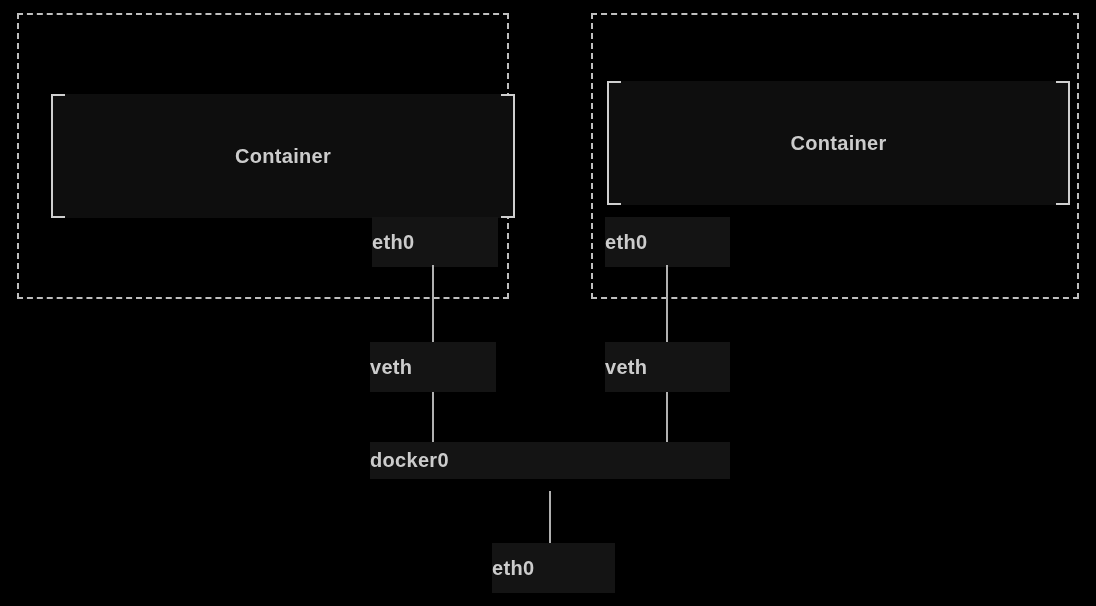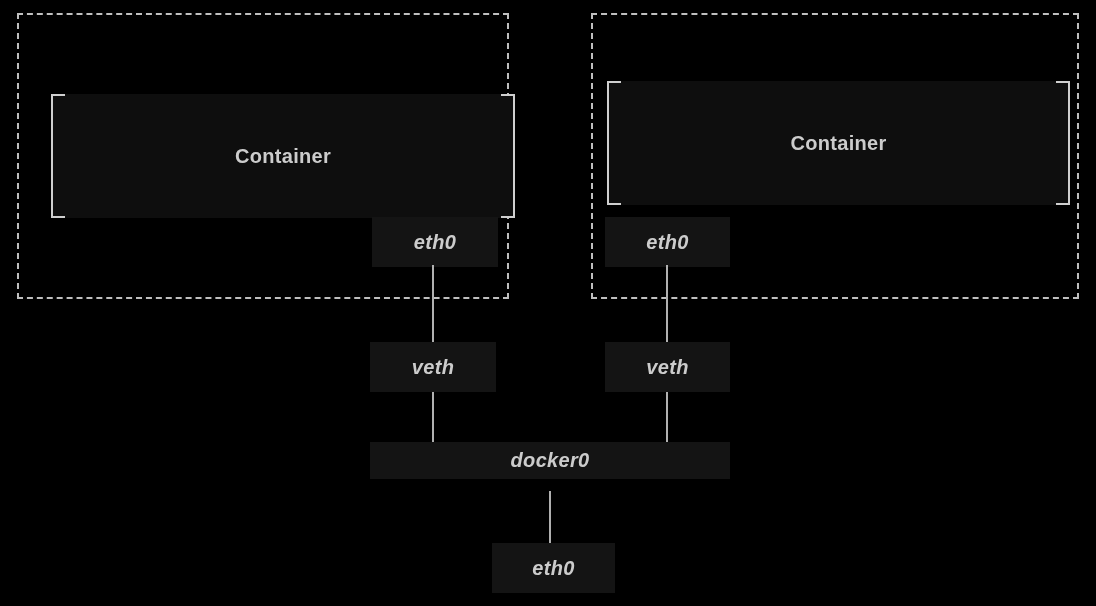--- a/index.html
+++ b/index.html
@@ -52,21 +52,21 @@
   }
   .node-label{
     color:var(--text);
     font-weight:bold;
     font-size:20px;
     letter-spacing:0.3px;
   }
   .node{
     position:absolute;
     background:var(--node-fill);
-    display:flex;align-items:center;justify-content:center;font-style:italic;
+    display:flex;align-items:center;
   }
   .eth0-left{left:370px;top:215px;width:126px;height:50px;}
   .eth0-right{left:603px;top:215px;width:125px;height:50px;}
   .veth-left{left:370px;top:342px;width:126px;height:50px;}
   .veth-right{left:605px;top:342px;width:125px;height:50px;}
   .docker0{left:370px;top:442px;width:360px;height:37px;}
   .eth0-host{left:492px;top:543px;width:123px;height:50px;}
   .connector{
     position:absolute;width:2px;
     background:var(--connector);

